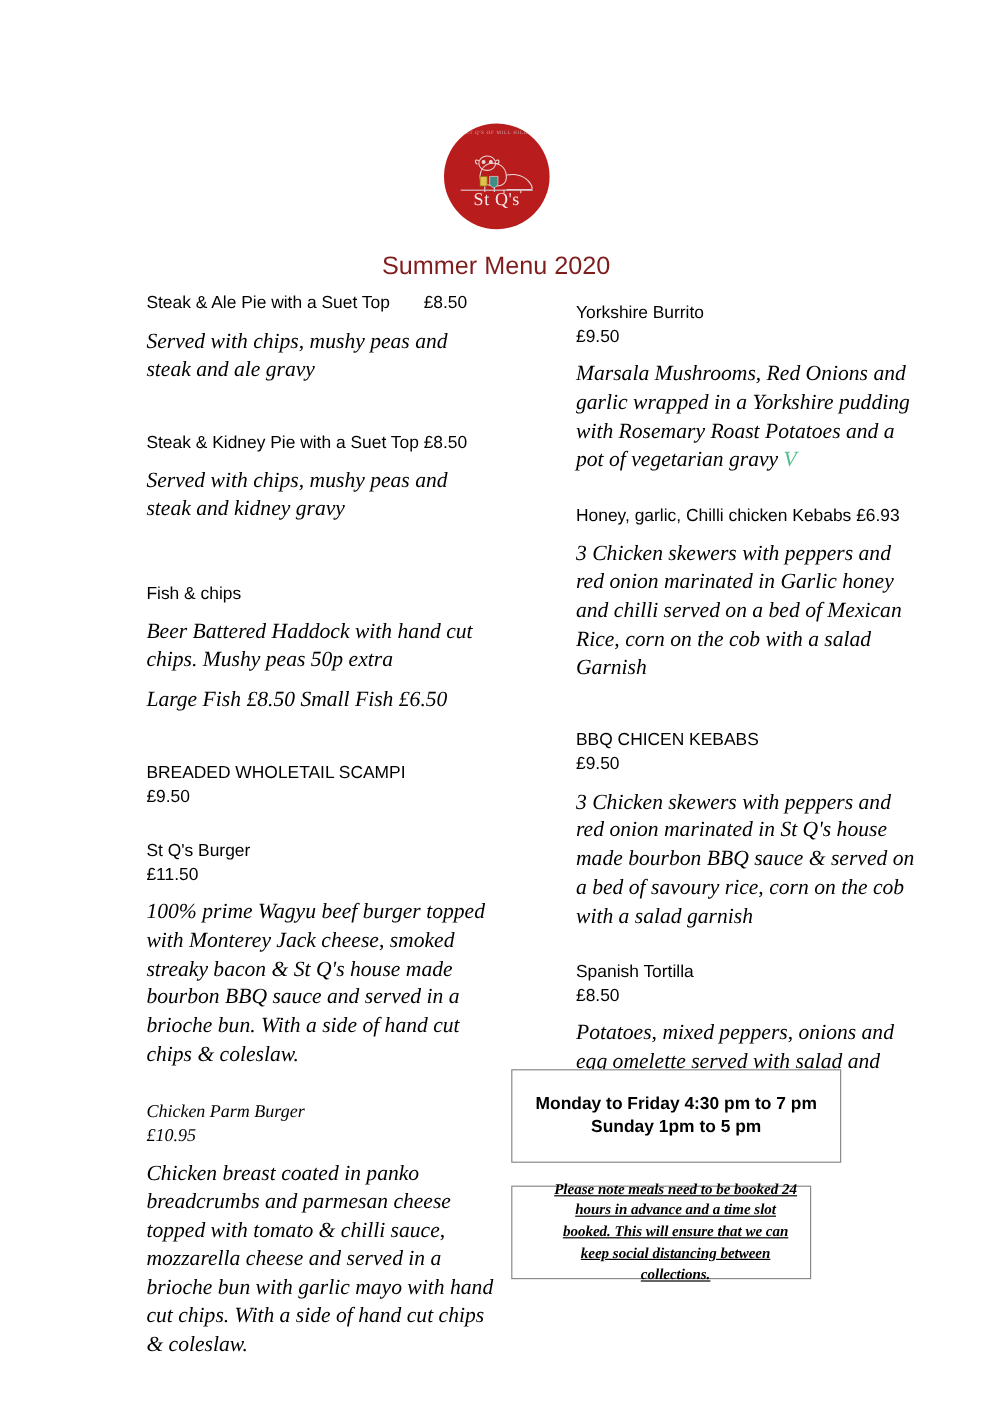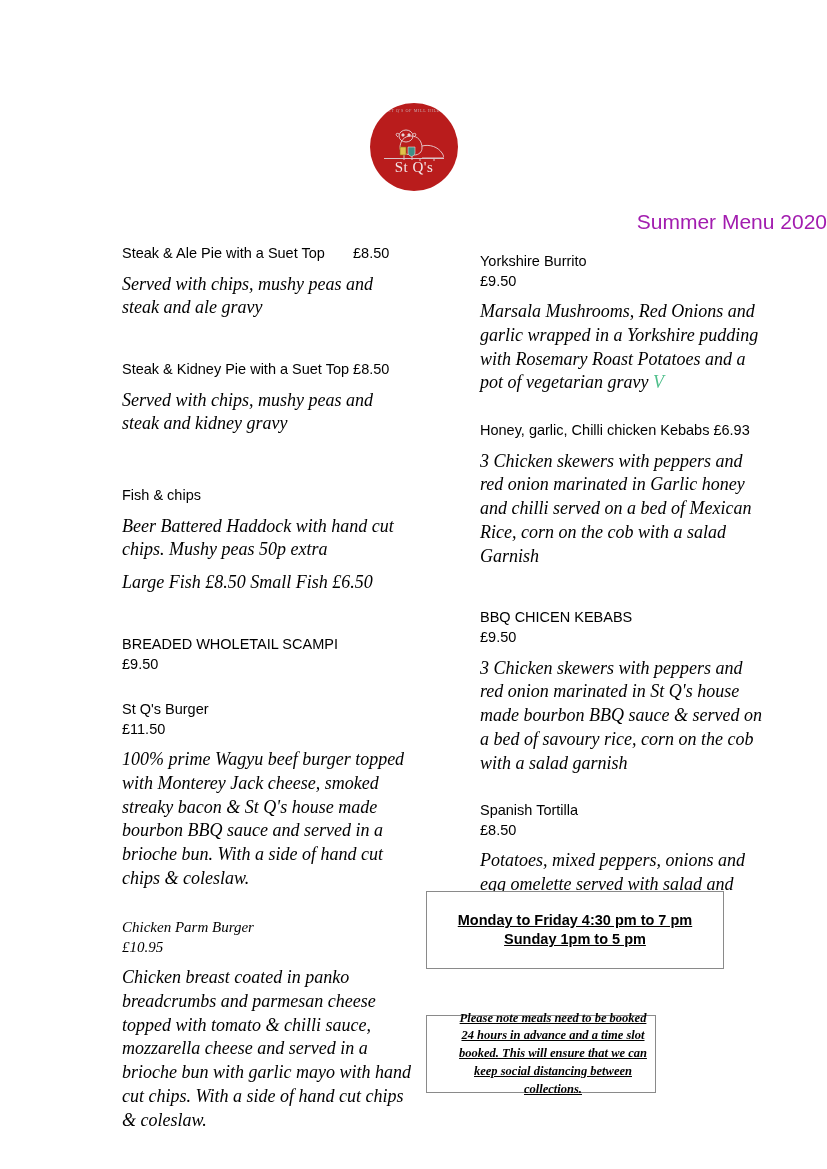--- a/index.html
+++ b/index.html
@@ -69,24 +69,24 @@
     color: #f2e7e9;
     letter-spacing: 0.5px;
   }
 
   
   .menu-title {
     position: absolute;
     left: 0;
     top: 210px;
     width: 100%;
-    text-align: right;
+    text-align: center;
     font-size: 21px;
     font-family: "Liberation Sans", sans-serif;
-    color: #a21caf;
+    color: #7f1d1d;
   }
 
   
   .col-left {
     position: absolute;
     left: 122px;
     top: 244px;
     width: 290px;
   }
   .col-right {
@@ -140,38 +140,37 @@
   
   .notice-box {
     position: absolute;
     border: 1px solid #8a8a8a;
     background: #ffffff;
     box-sizing: border-box;
   }
   #hours-box {
     left: 426px;
     top: 891px;
-    width: 298px;
+    width: 275px;
     height: 78px;
     display: flex;
     align-items: center;
     justify-content: center;
-    text-decoration: underline;
   }
   .hours-text {
     text-align: center;
     font-family: "Liberation Sans", sans-serif;
     font-weight: bold;
     font-size: 14.5px;
     line-height: 1.3;
   }
   #booking-box {
     left: 426px;
-    top: 1015px;
-    width: 230px;
+    top: 988px;
+    width: 250px;
     height: 78px;
     display: flex;
     align-items: center;
     justify-content: center;
     padding-left: 24px;
   }
   .booking-text {
     text-align: center;
     font-family: "Liberation Serif", serif;
     font-style: italic;

